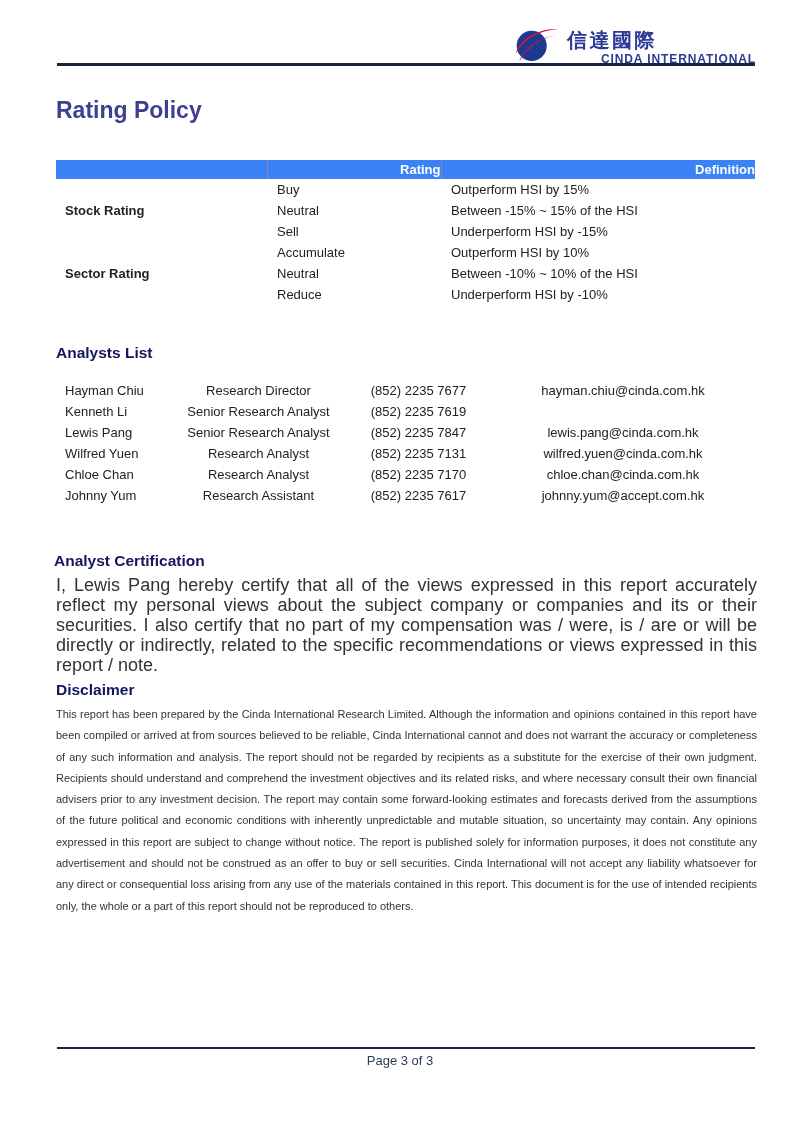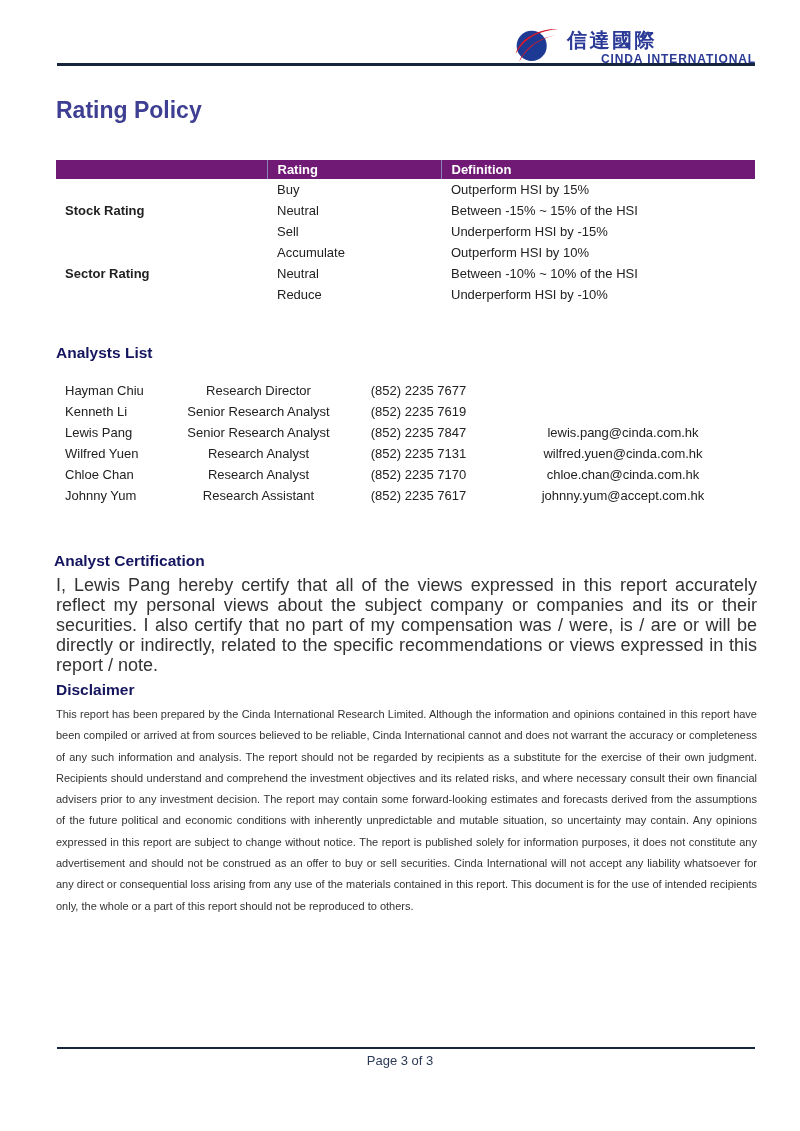--- a/index.html
+++ b/index.html
@@ -19,22 +19,22 @@
 
   
   .page-title { position:absolute; left:56px; top:97px; font-size:23px; font-weight:bold; color:#3e3e92; }
 
   
   .rating-table { position:absolute; left:56px; top:160px; width:699px; border-collapse:collapse; table-layout:fixed; }
   .rating-table col.c1 { width:211px; }
   .rating-table col.c2 { width:174px; }
   .rating-table col.c3 { width:314px; }
   .rating-table th {
-    background:#701a75; color:#ffffff; font-size:13px; font-weight:bold;
-    text-align:left; height:19px; padding:0 0 1px 10px;
+    background:#3b82f6; color:#ffffff; font-size:13px; font-weight:bold;
+    text-align:right; height:19px; padding:0 0 1px 10px;
   }
   .rating-table th + th { border-left:1px solid #8585b5; }
   .rating-table td { font-size:13px; color:#222222; height:21px; padding:0 0 0 10px; vertical-align:middle; }
   .rating-table td.group-label { font-weight:bold; padding-left:9px; }
 
   
   .section-heading { font-size:15.5px; font-weight:bold; color:#14145f; }
   .analysts-heading { position:absolute; left:56px; top:344px; }
   .analysts-table { position:absolute; left:56px; top:380px; width:699px; }
   .an-row { display:grid; grid-template-columns:115px 175px 145px 1fr; height:21px; align-items:center; font-size:13px; color:#222222; }
@@ -115,20 +115,21 @@
       </tr>
     </tbody>
   </table>
 
   <div class="section-heading analysts-heading">Analysts List</div>
   <div class="analysts-table">
     <div class="an-row">
       <span class="an-name">Hayman Chiu</span>
       <span class="an-title">Research Director</span>
       <span class="an-phone">(852) 2235 7677</span>
+      <span class="an-email">hayman.chiu@cinda.com.hk</span>
     </div>
     <div class="an-row">
       <span class="an-name">Kenneth Li</span>
       <span class="an-title">Senior Research Analyst</span>
       <span class="an-phone">(852) 2235 7619</span>
     </div>
     <div class="an-row">
       <span class="an-name">Lewis Pang</span>
       <span class="an-title">Senior Research Analyst</span>
       <span class="an-phone">(852) 2235 7847</span>

